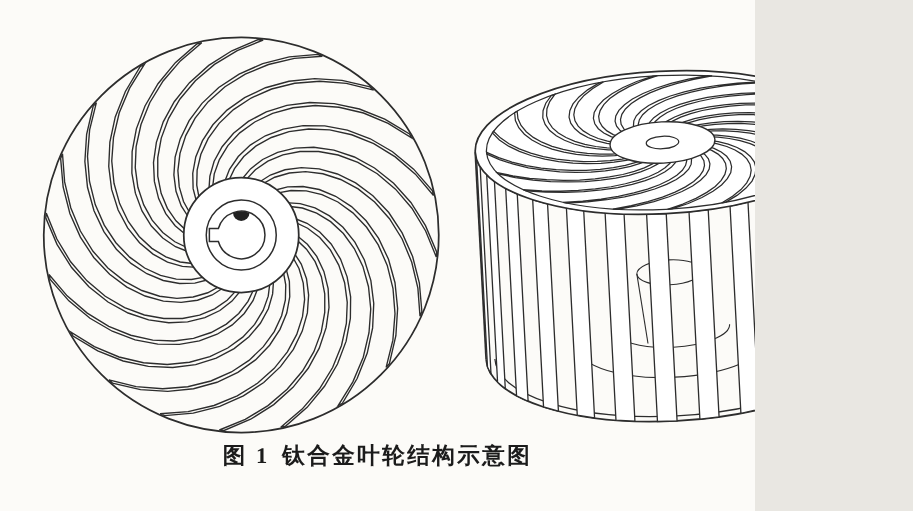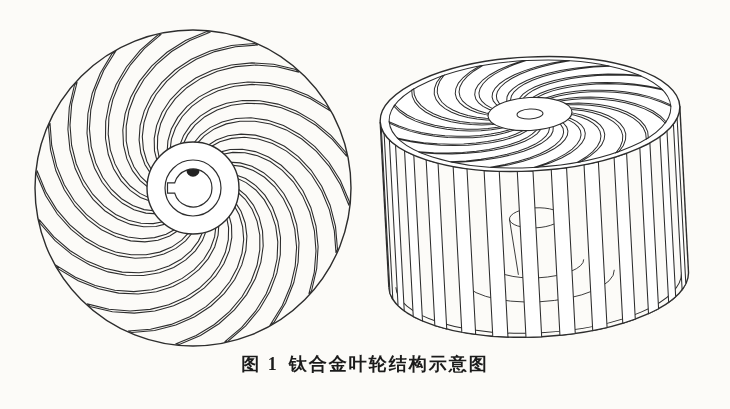--- a/index.html
+++ b/index.html
@@ -1,18 +1,18 @@
 <!DOCTYPE html>
 <html><head>
 <meta charset="utf-8">
 <style>
   html,body{margin:0;padding:0;background:#e9e7e2;}
   .stage{
     position:relative;
-    width:730px;height:409px;
+    width:604px;height:409px;
     background:#fcfbf8;
     overflow:hidden;
     font-family:"Liberation Serif", serif;
   }
   .view-svg{position:absolute;display:block;}
   #left-view{left:28px;top:16px;}
   #right-view{left:362px;top:30px;}
   .caption{
     position:absolute;
     left:0;right:0;top:352px;

